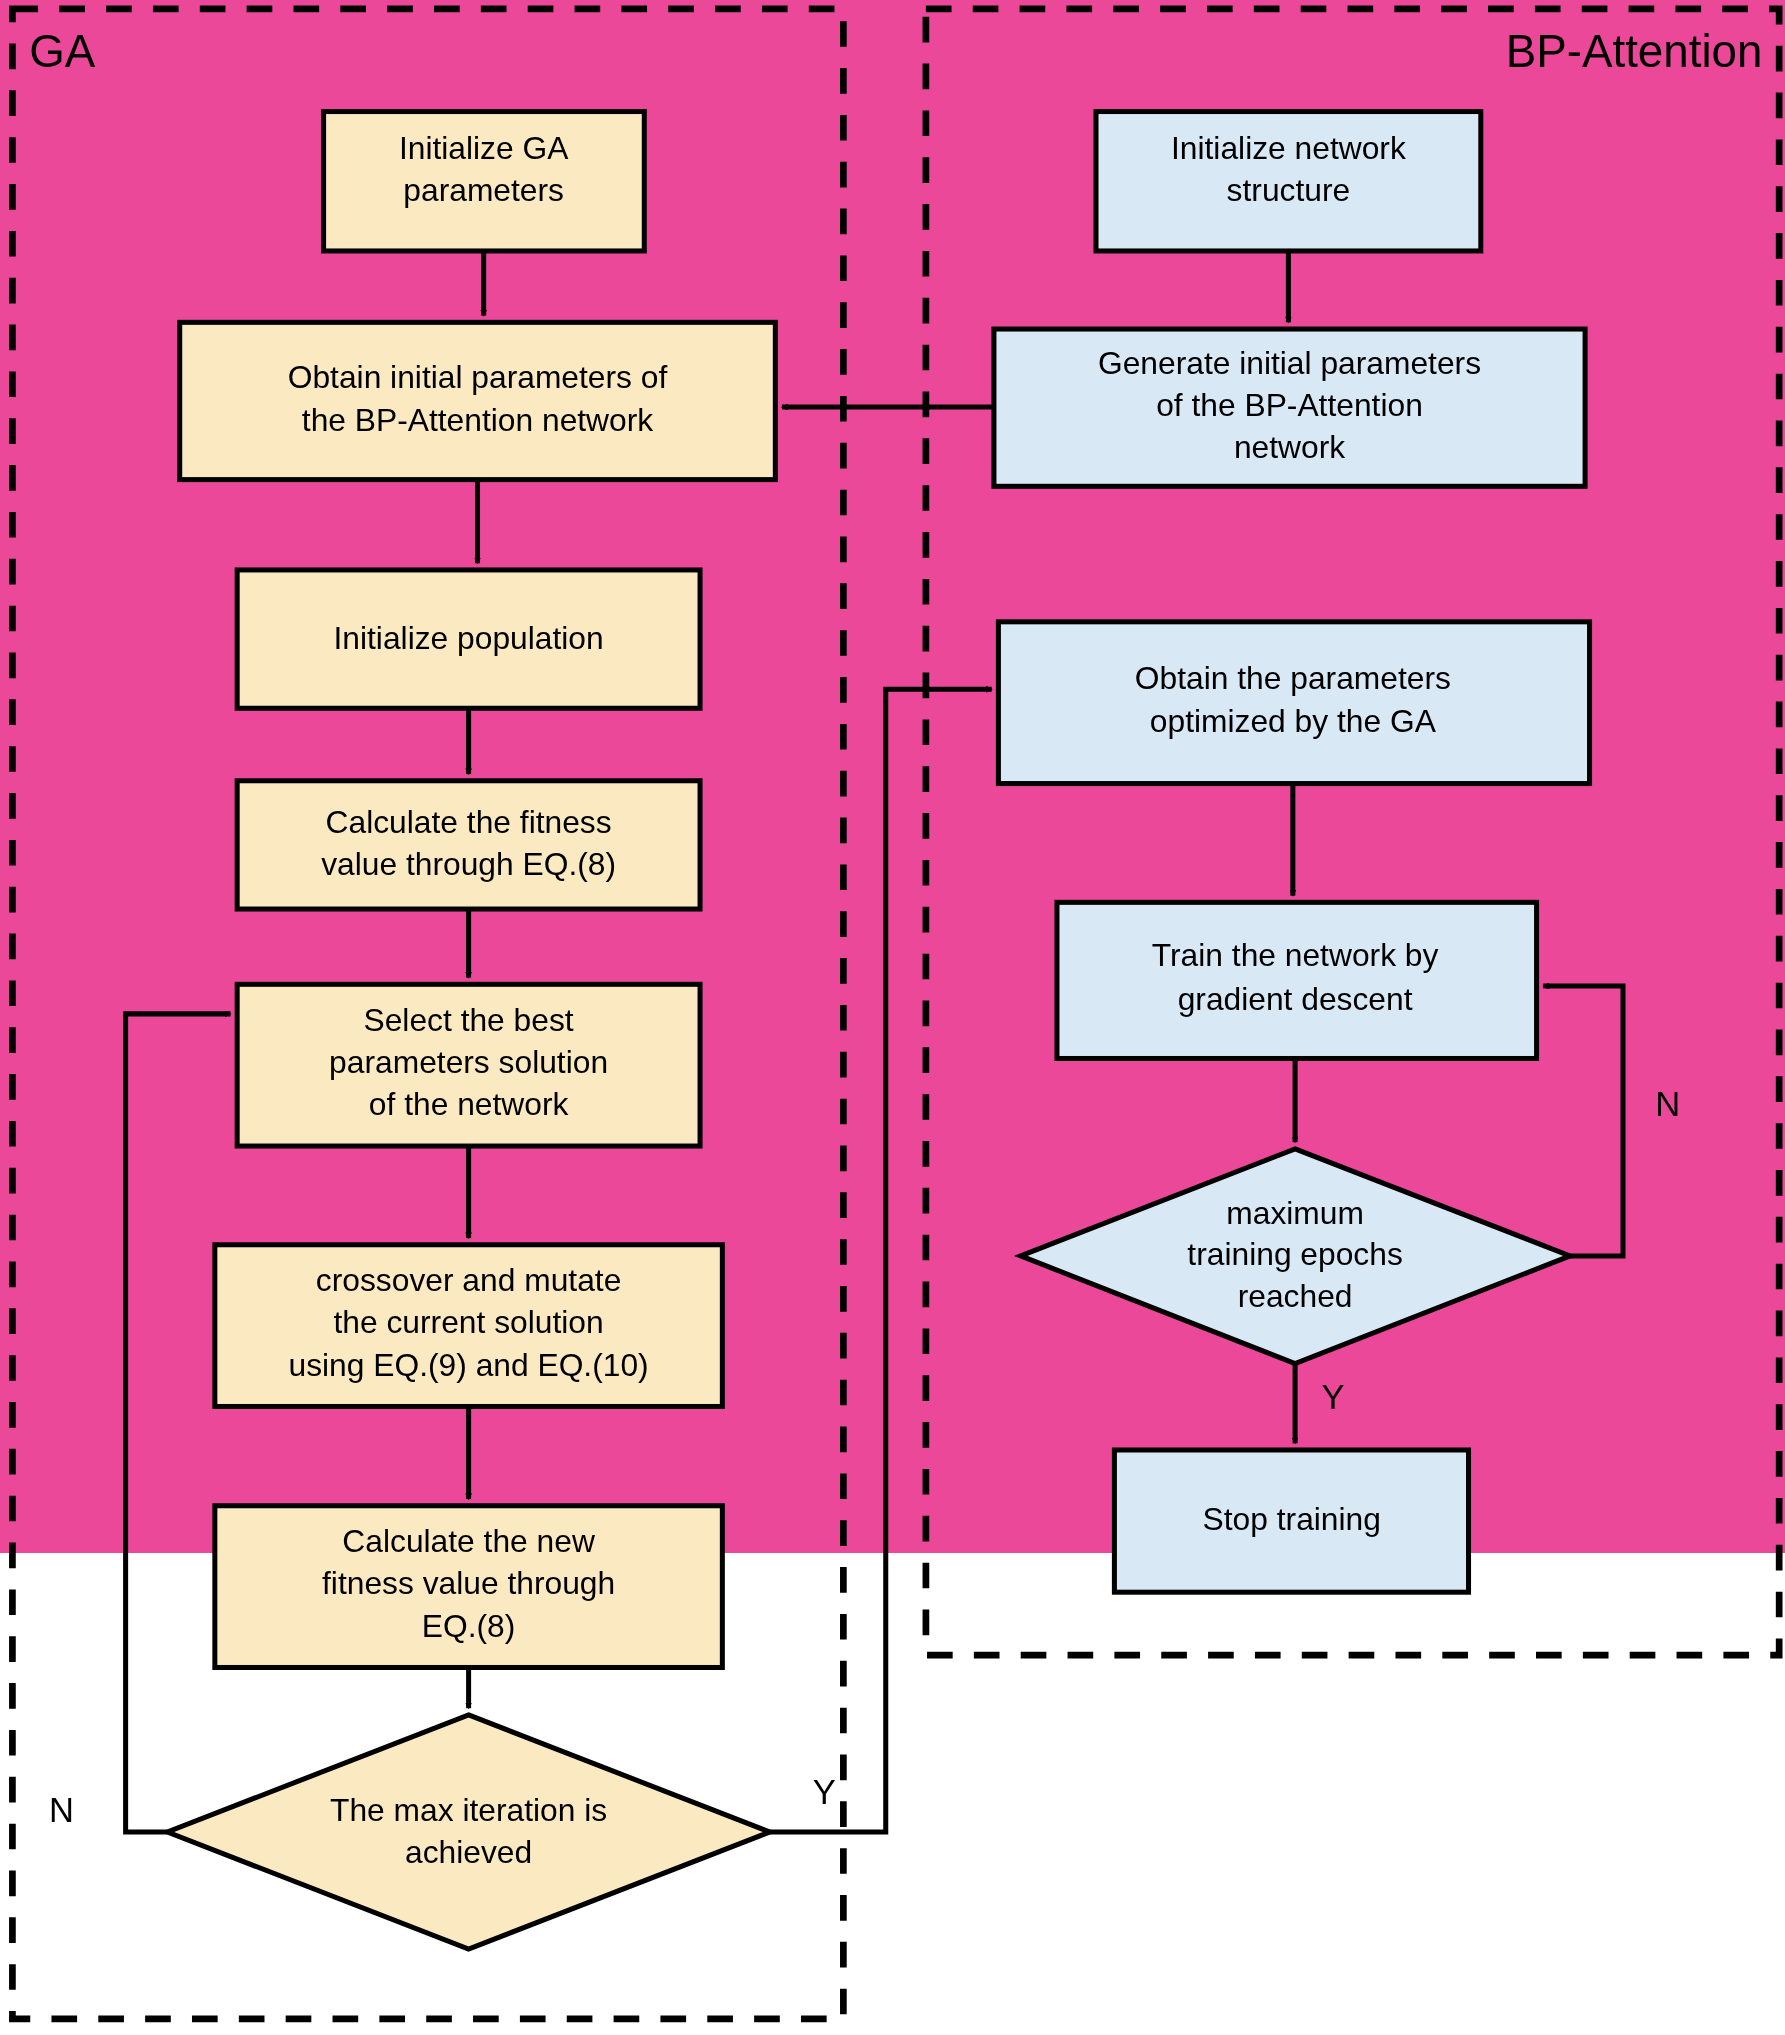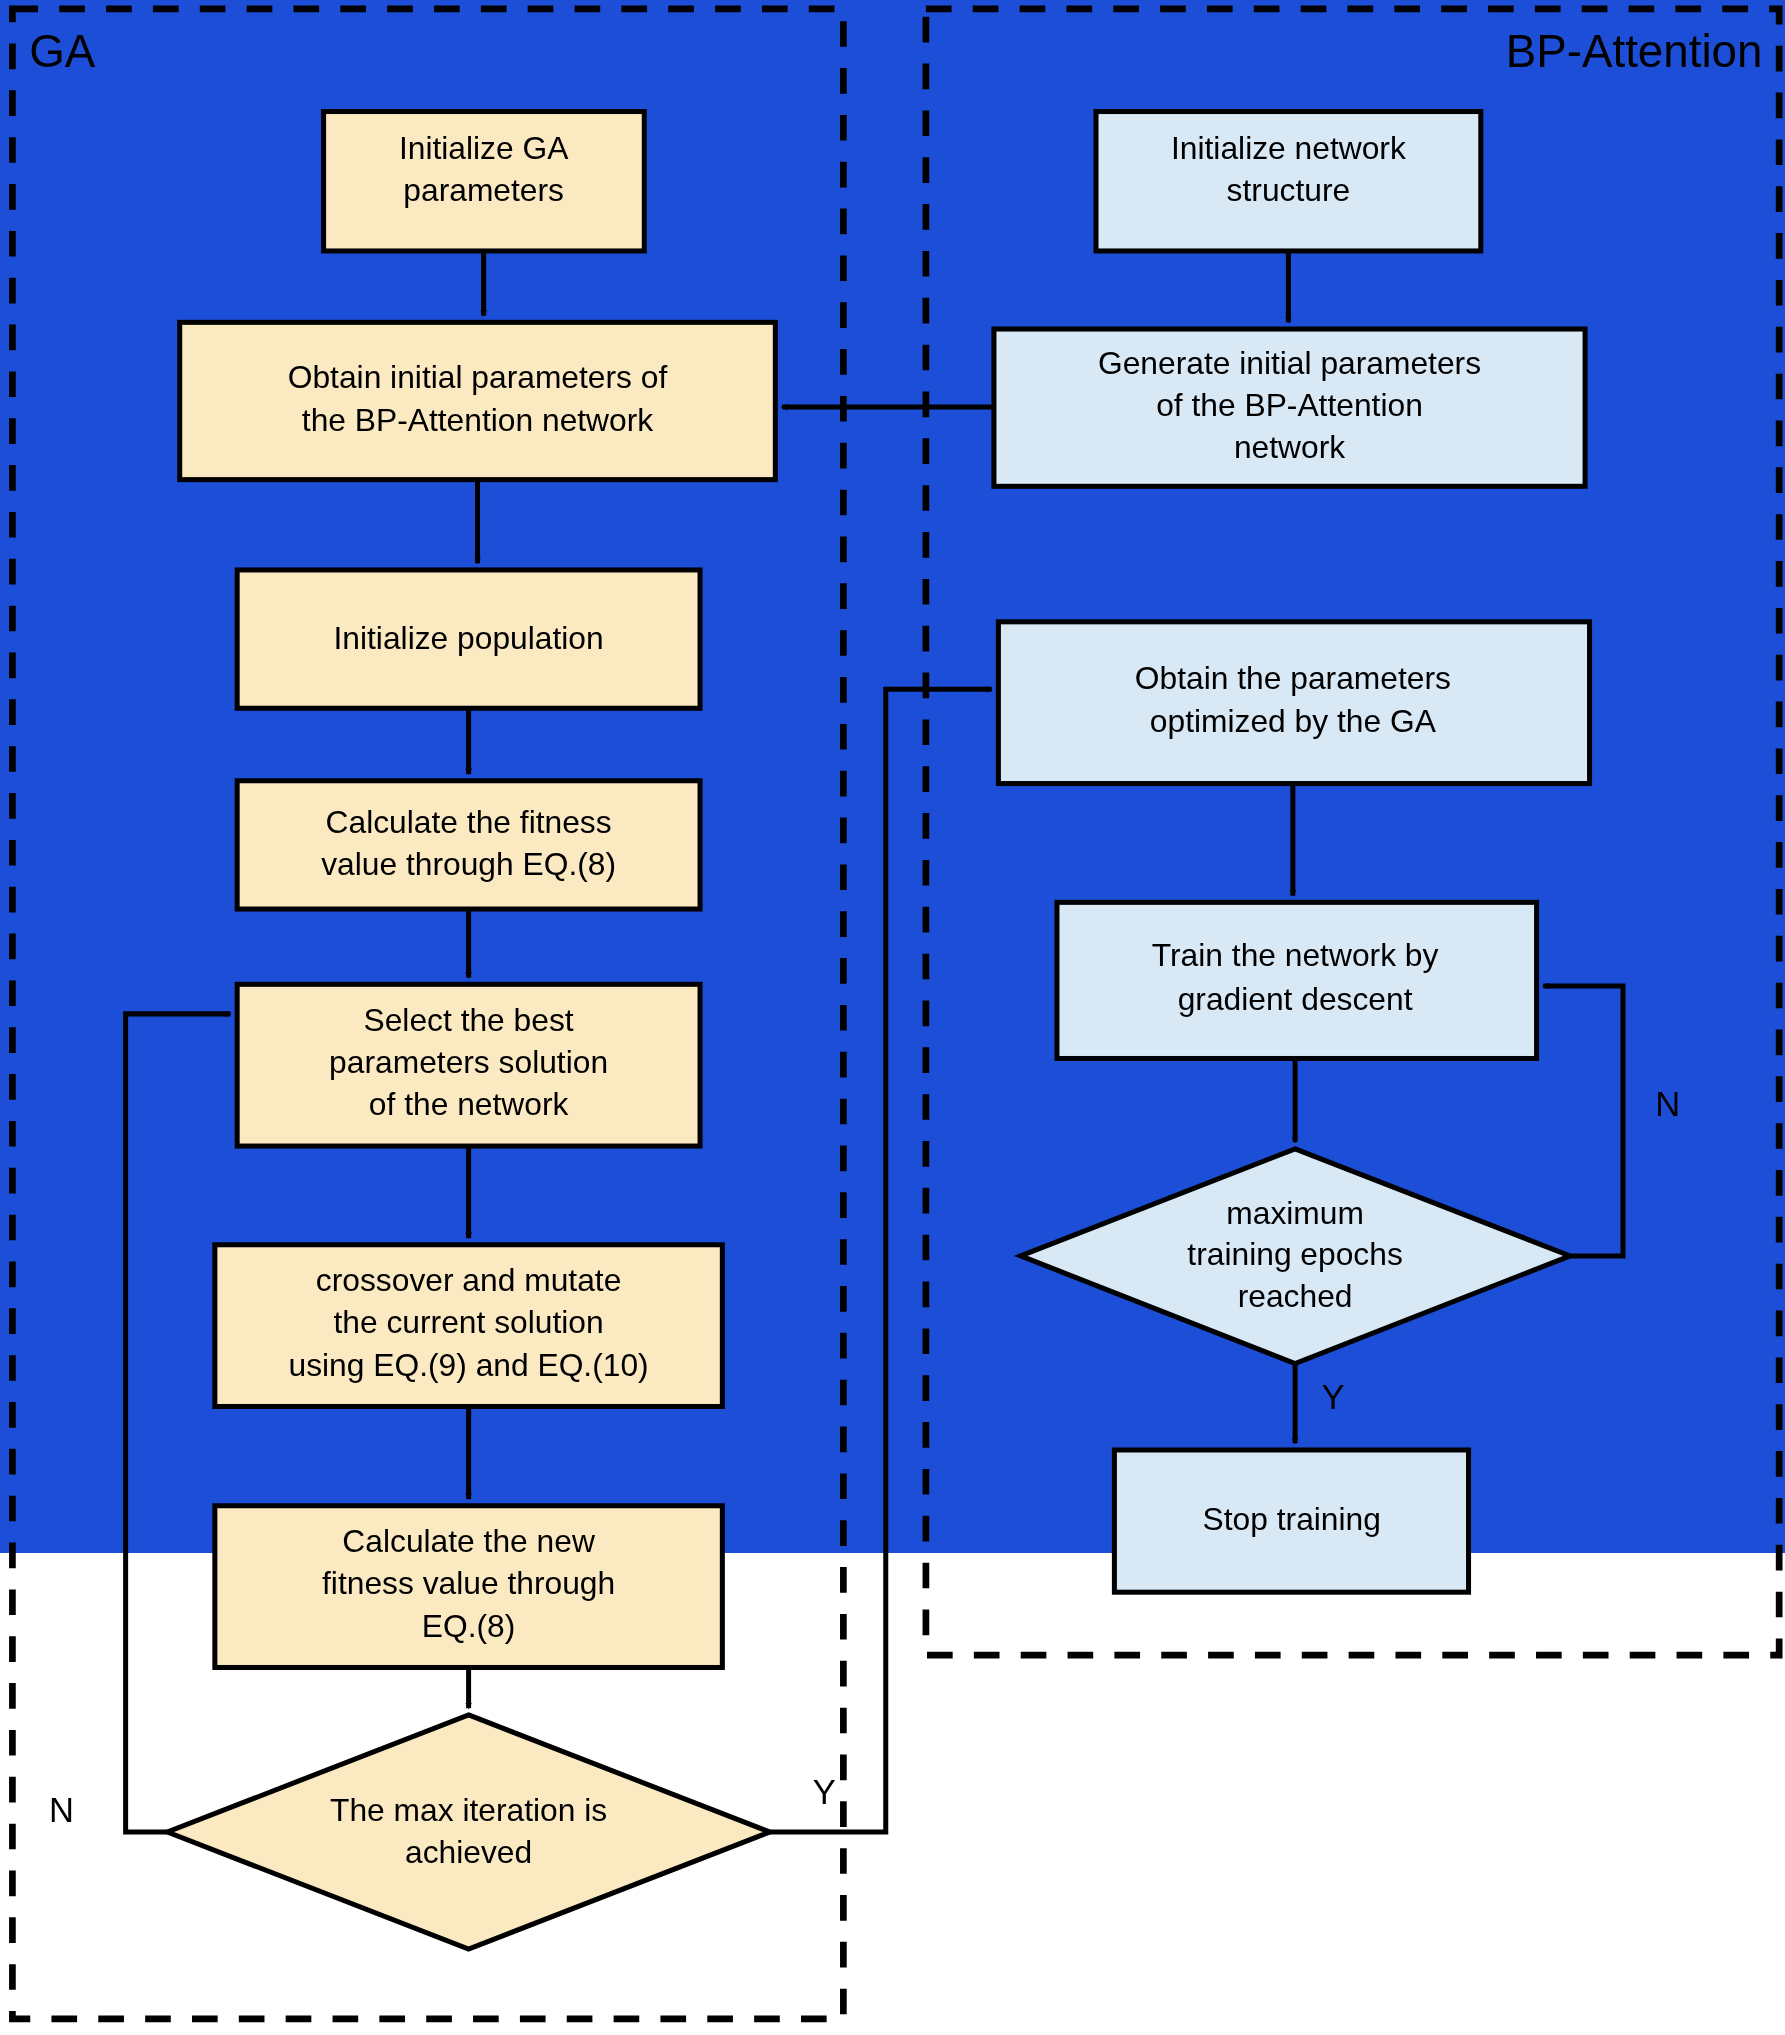--- a/index.html
+++ b/index.html
@@ -1,18 +1,18 @@
 <!DOCTYPE html>
 <html style="font-size:9px"><head>
 <meta charset="utf-8">
 <style>
   html,body{margin:0;padding:0;background:#ffffff;}
   body{width:1786px;height:2035px;overflow:hidden;
        font-family:"Liberation Sans","DejaVu Sans",sans-serif;}
-  #stage{position:relative;width:1786px;height:1553px;background:#1d4ed8;}
+  #stage{position:relative;width:1786px;height:1553px;background:#ec4899;}
   svg{position:absolute;left:0;top:0;width:1786px;height:2035px;}
   .node-label{font-family:"Liberation Sans","DejaVu Sans",sans-serif;
               font-size:57px;fill:#000;text-anchor:middle;dominant-baseline:middle;}
   .panel-title{font-family:"Liberation Sans","DejaVu Sans",sans-serif;
                font-size:82px;fill:#000;dominant-baseline:middle;}
   .edge-label{font-family:"Liberation Sans","DejaVu Sans",sans-serif;
               font-size:62px;fill:#000;text-anchor:middle;dominant-baseline:middle;}
 </style>
 </head>
 <body>

